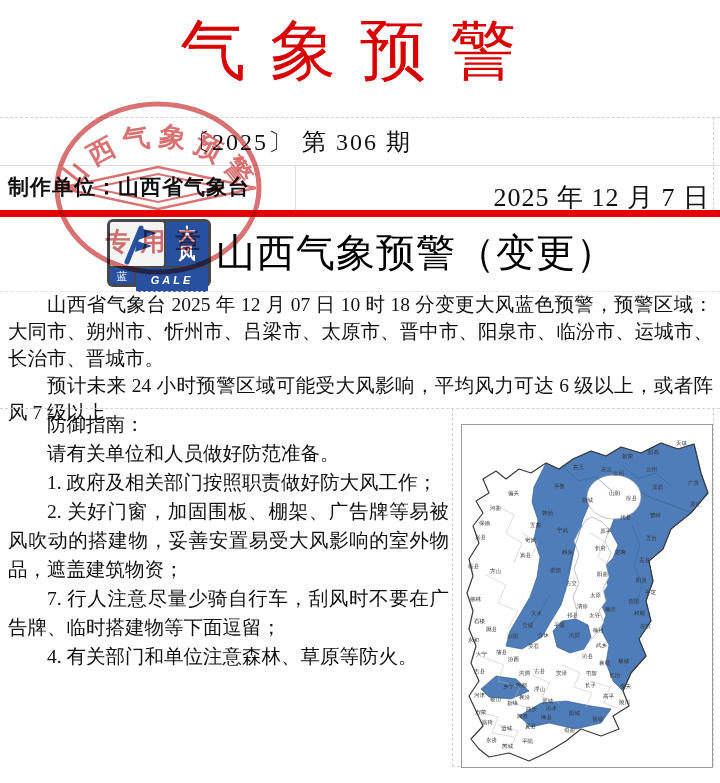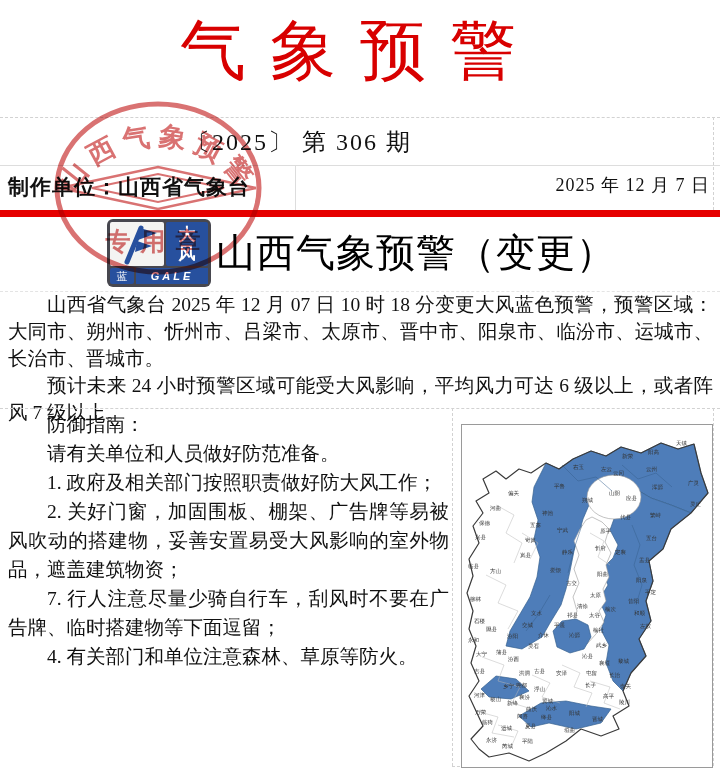--- a/index.html
+++ b/index.html
@@ -6,34 +6,34 @@
   .page{position:relative;width:720px;height:783px;background:#ffffff;overflow:hidden;
         font-family:"Liberation Serif","DejaVu Serif",serif;color:#111;}
   
   .doc-title{position:absolute;top:6px;left:0;width:720px;text-align:center;
              font-size:66px;font-weight:normal;color:#d80000;letter-spacing:24px;white-space:nowrap;}
   .dash-h{position:absolute;height:0;border-top:1px dashed #d2d2d2;}
   .dash-v{position:absolute;width:0;border-left:1px dashed #d2d2d2;}
   .line-h{position:absolute;height:0;border-top:1px solid #ddd;}
   .issue{position:absolute;top:126px;left:186px;font-size:24px;letter-spacing:2px;text-align:center;}
   .producer{position:absolute;top:173px;left:8px;font-size:21px;font-weight:bold;letter-spacing:1px;}
-  .date{position:absolute;top:173px;right:10px;font-size:18px;letter-spacing:1px;}
+  .date{position:absolute;top:180px;right:10px;font-size:26px;letter-spacing:1px;}
   .cell-div{position:absolute;top:166px;left:295px;height:44px;width:0;border-left:1px solid #ddd;}
   .redline{position:absolute;top:210px;left:0;width:720px;height:7px;background:#e60000;}
   
   .gale-icon{position:absolute;top:219px;left:107px;width:104px;height:68px;background:#47474f;
              border-radius:6px;}
   .gale-icon .cell{position:absolute;display:flex;align-items:center;justify-content:center;
              font-family:"Liberation Sans","DejaVu Sans",sans-serif;color:#fff;}
   .cell.flag{left:3px;top:3px;width:54px;height:44px;background:#f4f4f2;border-radius:2px;}
   .cell.type{left:59px;top:3px;width:42px;height:44px;background:#27509e;border-radius:2px;
              font-size:17px;font-weight:bold;line-height:19px;width:42px;}
   .cell.type span{display:block;width:1.1em;word-break:break-all;text-align:center;}
   .cell.level{left:3px;top:49px;width:24px;height:16px;background:#27509e;border-radius:2px;font-size:11px;}
-  .cell.en{left:29px;top:49px;width:72px;height:16px;background:#27509e;border-radius:0;
+  .cell.en{left:29px;top:49px;width:72px;height:24px;background:#27509e;border-radius:0;
            font-size:11px;font-weight:bold;font-style:italic;letter-spacing:3px;}
   .warn-title{position:absolute;top:226px;left:216px;font-size:39px;letter-spacing:1px;color:#000;white-space:nowrap;}
   
   .body-text{position:absolute;top:291px;left:8px;width:705px;font-size:19.5px;line-height:27px;text-align:justify;}
   .body-text p{margin:0;text-indent:2em;}
   .guide{position:absolute;top:410px;left:8px;width:441px;font-size:19.5px;line-height:29px;text-align:justify;}
   .guide p{margin:0;text-indent:2em;}
   
   .mapbox{position:absolute;top:424px;left:461px;width:250px;height:342px;border:1px solid #9a9a9a;background:#fff;}
   .mapbox svg{display:block;width:100%;height:100%;}

